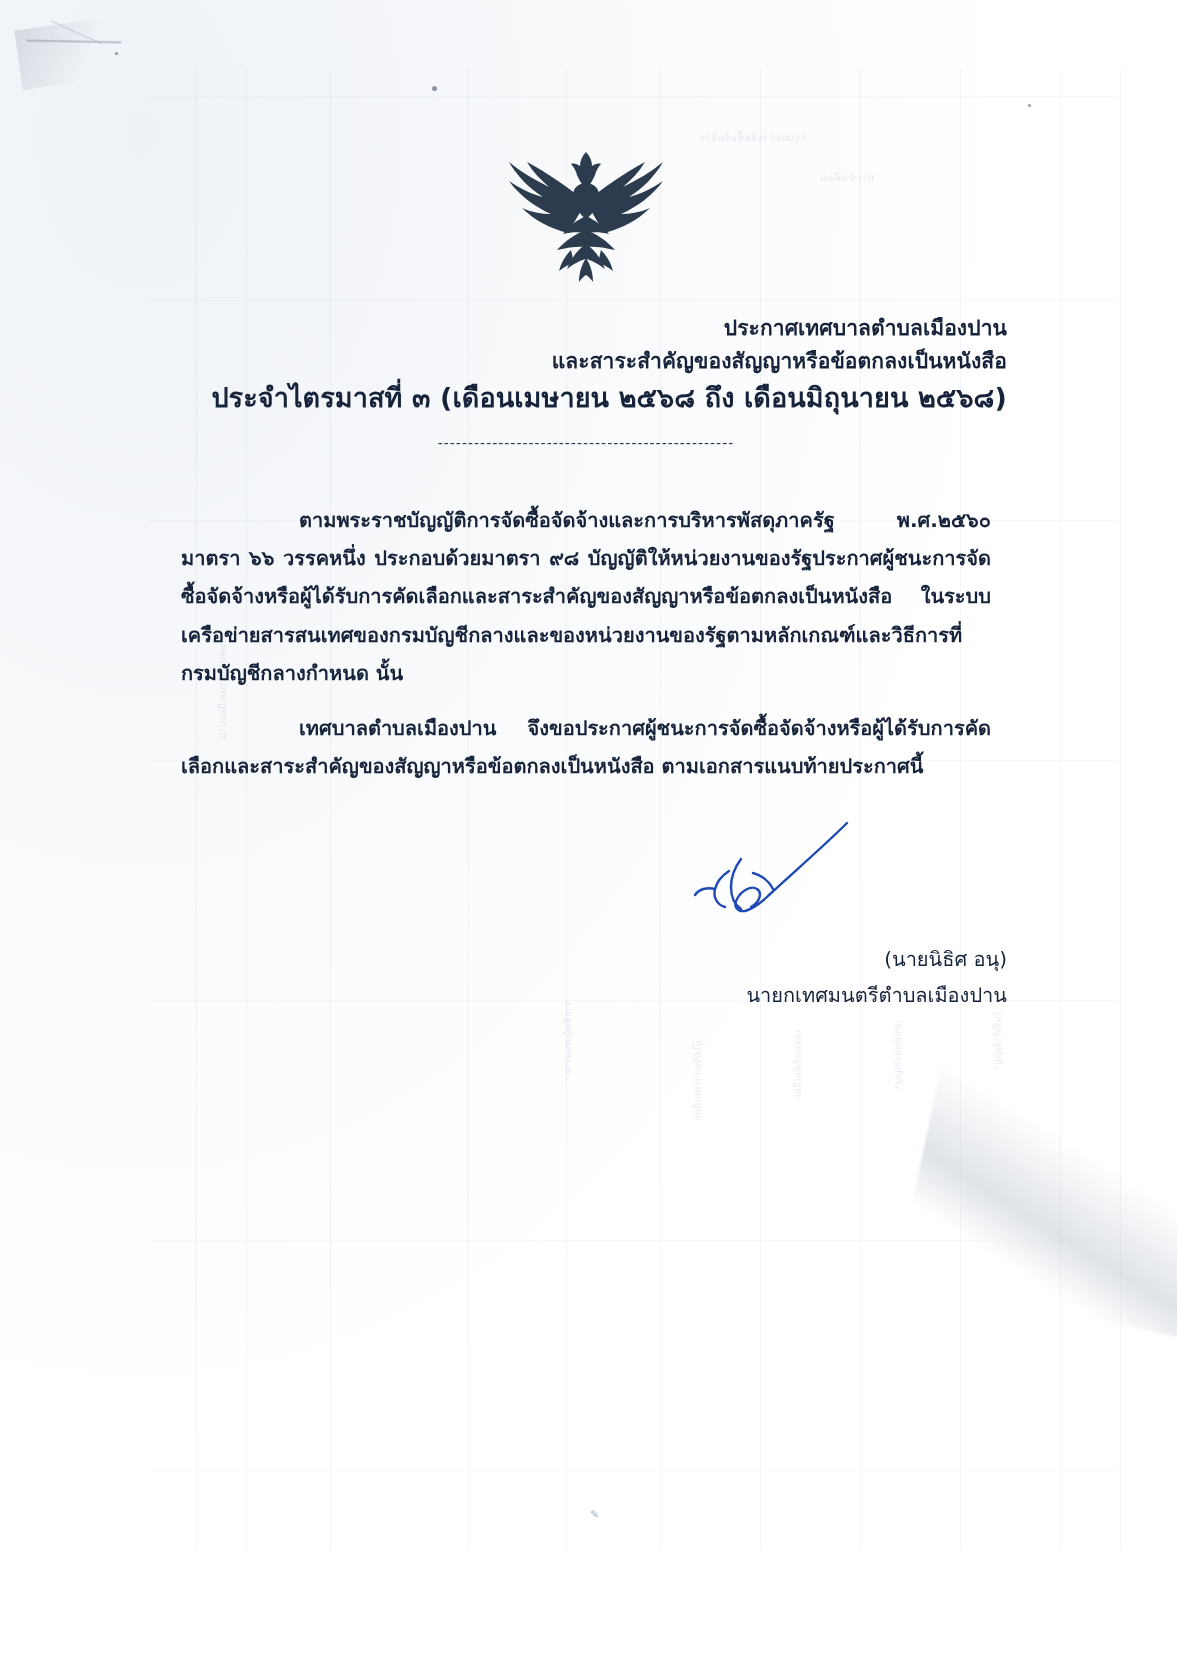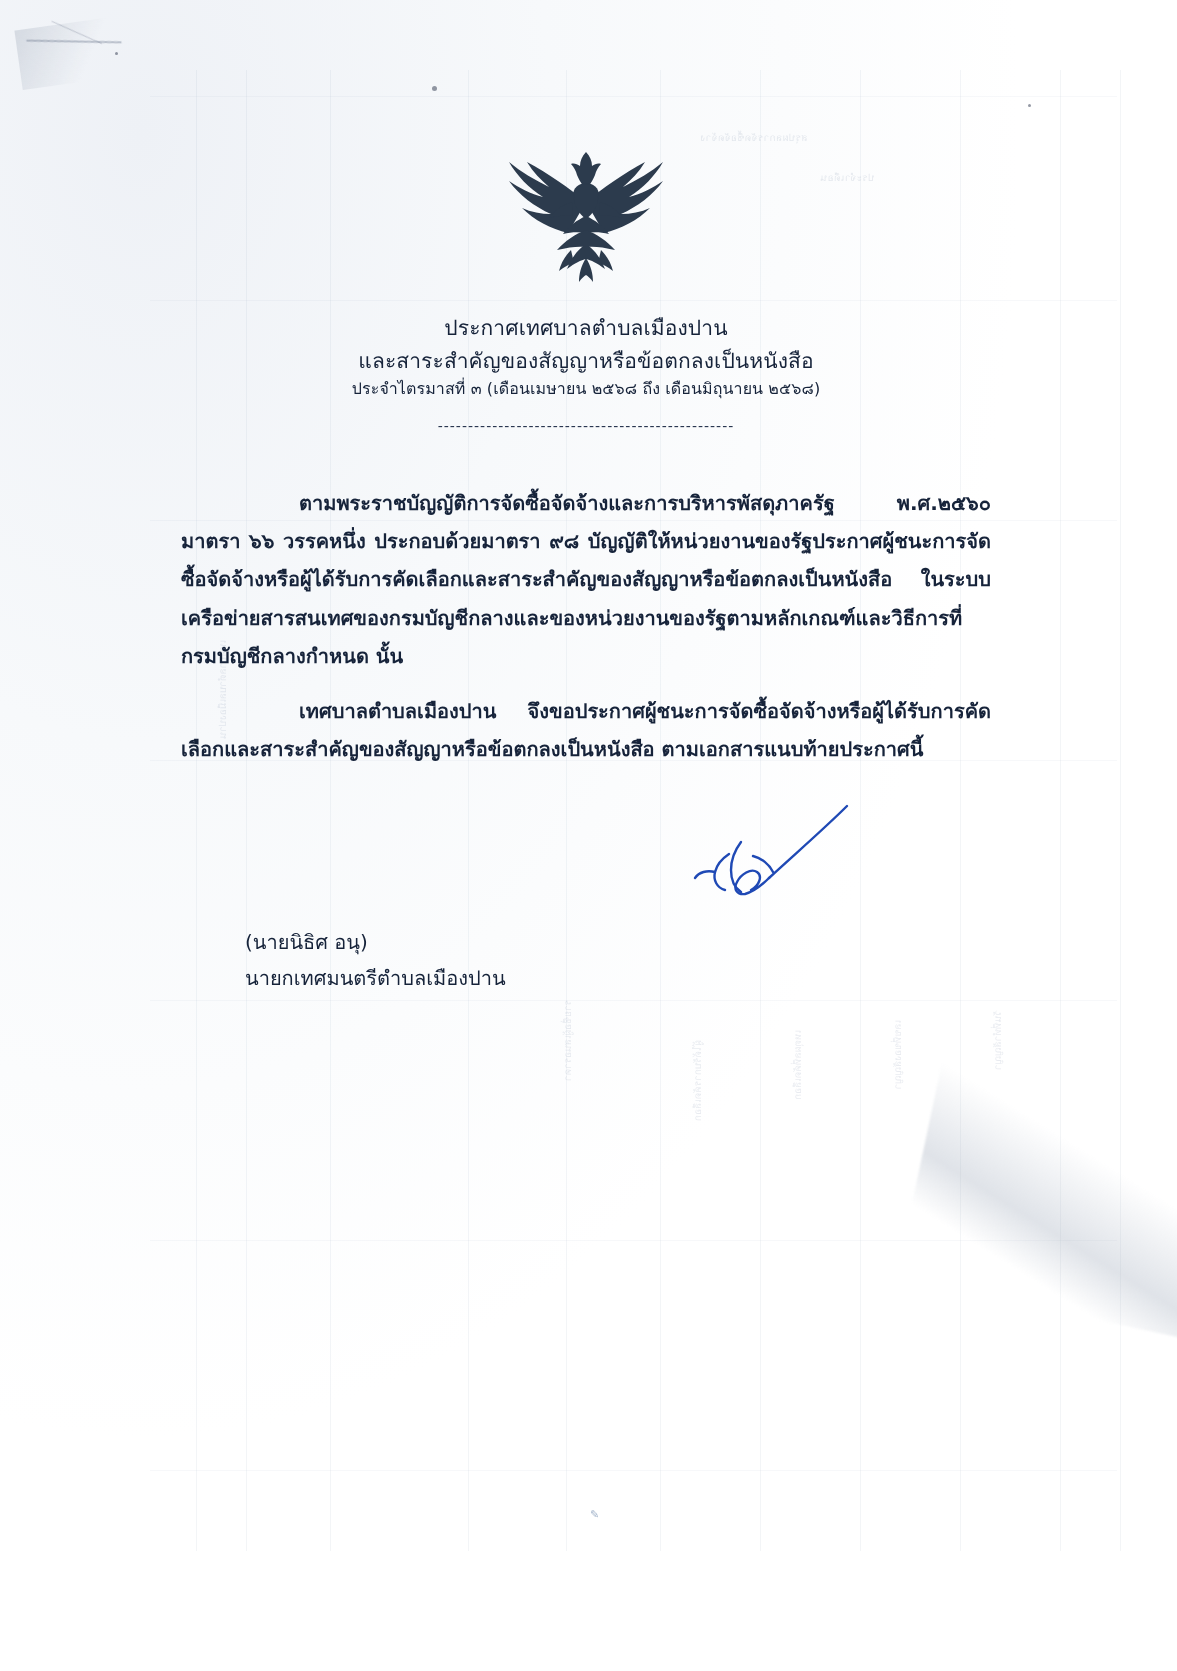--- a/index.html
+++ b/index.html
@@ -116,26 +116,27 @@
     display: block;
   }
 
   .title-block {
     margin-top: 22px;
     text-align: center;
     line-height: 1.55;
   }
   .title-line {
     font-size: 21px;
-    font-weight: 400;
+    font-weight: 700;
     letter-spacing: 0.1px;
     color: #16233a;
+    text-align: right;
   }
   .title-line.small {
-    font-size: 16px;
+    font-size: 27px;
   }
 
   .rule {
     margin: 14px auto 0;
     width: 330px;
     text-align: center;
     font-size: 14px;
     letter-spacing: 1px;
     color: #2a3750;
     overflow: hidden;
@@ -171,21 +172,21 @@
   }
   .signature {
     position: absolute;
     left: 480px;
     top: 18px;
     width: 230px;
     height: 110px;
   }
 
   .signer {
-    text-align: left;
+    text-align: right;
     padding-left: 80px;
     font-size: 20px;
     line-height: 1.8;
     color: #16233a;
   }
 
   .pencil-mark {
     position: absolute;
     left: 590px;
     bottom: 150px;

